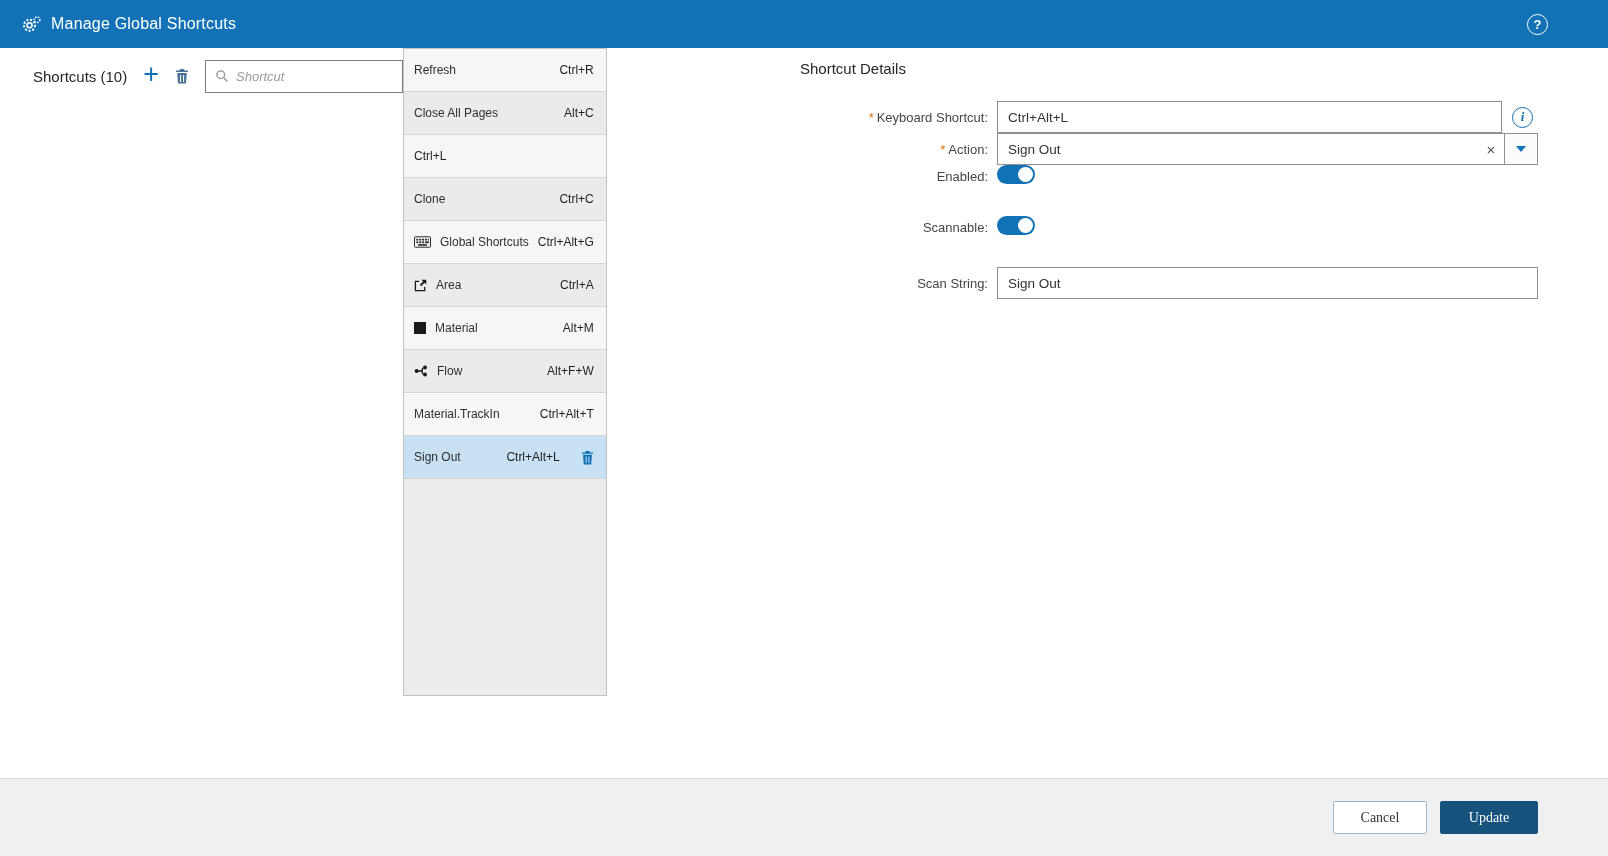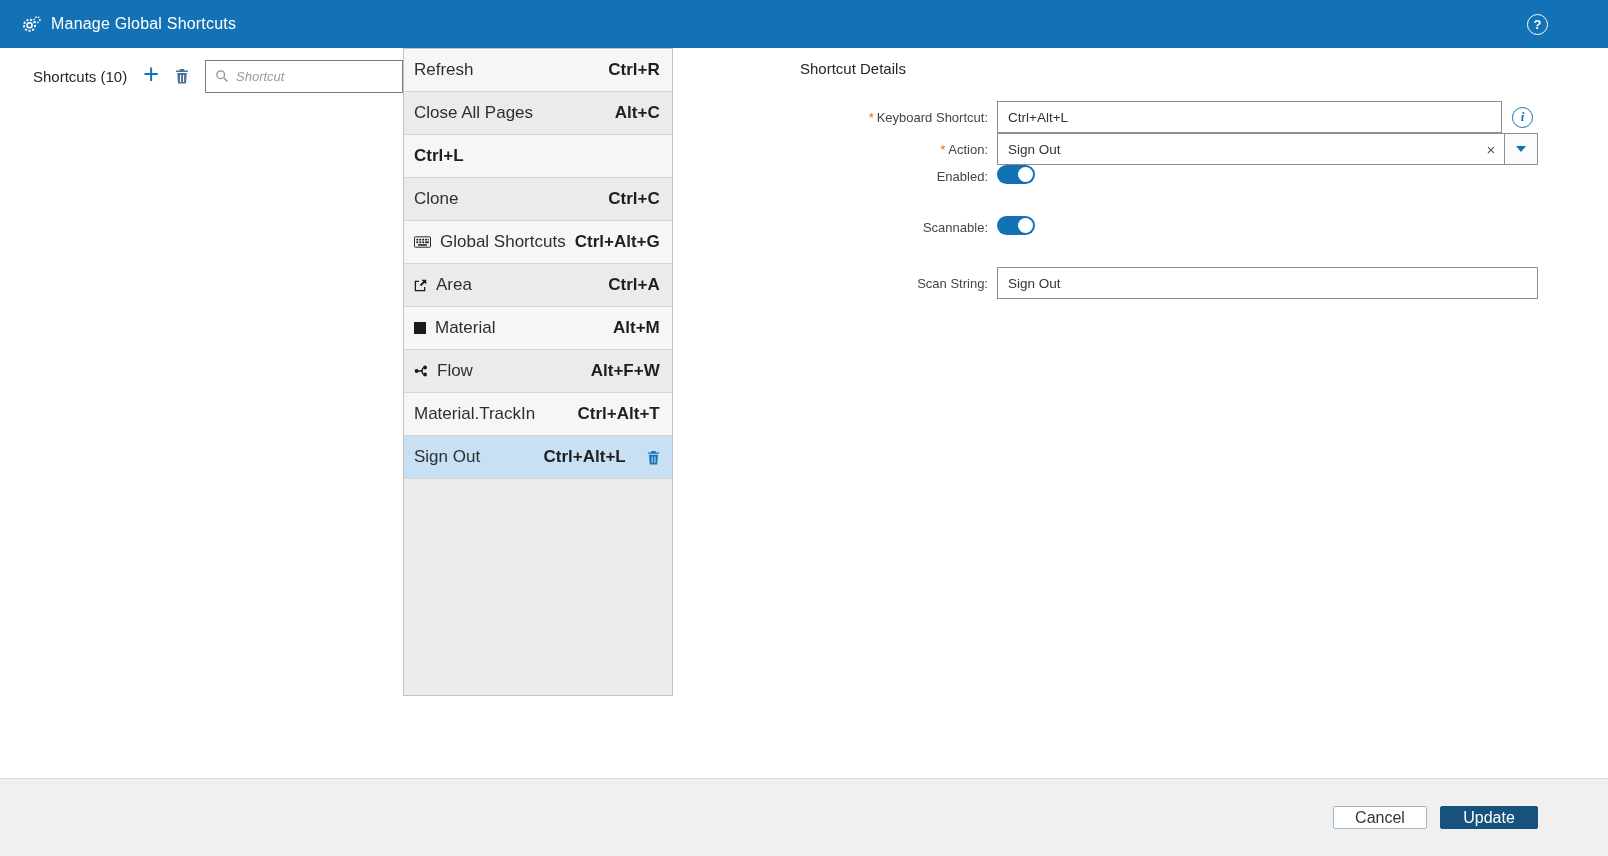--- a/index.html
+++ b/index.html
@@ -19,26 +19,26 @@
   .left-title{font-size:15px;color:#262626;flex:1}
   .icon-btn{color:#1272b5;cursor:pointer;display:flex;align-items:center;background:none;border:none}
   .plus{font-size:27px;font-weight:400;line-height:20px;margin-top:-4px;font-family:"Liberation Sans",sans-serif}
   .trash-toolbar{color:#4a7296}
   .searchbox{width:198px;height:33px;border:1px solid #7d7d7d;background:#fff;display:flex;align-items:center;padding:14px 9px;gap:7px}
   .searchbox input{border:none;outline:none;flex:1;font-size:13px;font-style:italic;color:#333;font-family:inherit;background:transparent;min-width:0}
   .searchbox input::placeholder{color:#9a9a9a;font-style:italic}
 
   
   .list{flex:none;height:648px;border:1px solid #c2c2c2;background:#ececec;overflow:hidden}
-  .row{height:43px;display:flex;align-items:center;padding:0 12px 0 10px;border-bottom:1px solid #d6d6d6;font-size:17px;color:#333;cursor:pointer;gap:9px}
+  .row{height:43px;display:flex;align-items:center;padding:0 12px 0 10px;border-bottom:1px solid #d6d6d6;font-size:12px;color:#333;cursor:pointer;gap:9px}
   .row:nth-child(odd){background:#f6f6f6}
   .row:nth-child(even){background:#ebebeb}
   .row.selected{background:#c7e0f4}
   .row .lbl{flex:1;color:#2f2f2f}
-  .row .key{font-weight:bold;color:#1f1f1f}
+  .row .key{font-weight:normal;color:#1f1f1f}
   .row .row-trash{color:#1272b5;margin-left:12px;display:flex;background:none;border:none;cursor:pointer}
   .row-icon{display:flex;align-items:center;color:#1a1a1a}
   .material-swatch{width:12px;height:12px;background:#1a1a1a;display:inline-block}
 
   
   .right{flex:1;padding-top:12px;margin-left:32px}
   .right-title{font-size:15px;color:#262626;margin-bottom:24px}
   .frm-row{display:grid;grid-template-columns:188px 1fr;column-gap:9px;align-items:center;}
   .frm-row.toggle-row{margin-bottom:28px}
   .frm-label{text-align:right;font-size:13px;color:#454545}
@@ -51,21 +51,21 @@
   .combo input{flex:1;border:none;outline:none;font-size:13.5px;color:#333;padding:0 10px;font-family:inherit;min-width:0}
   .combo .clear{width:26px;display:flex;align-items:center;justify-content:center;color:#555;font-size:15px;cursor:pointer;background:none;border:none}
   .combo .dd{width:33px;border:none;border-left:1px solid #8f8f8f;display:flex;align-items:center;justify-content:center;background:#fbfbfb;cursor:pointer}
   .caret{width:0;height:0;border-left:5px solid transparent;border-right:5px solid transparent;border-top:6px solid #1272b5}
   .toggle{width:38px;height:19px;border-radius:10px;background:#1272b5;position:relative;cursor:pointer;border:none}
   .toggle .knob{position:absolute;top:2px;right:2px;width:15px;height:15px;border-radius:50%;background:#fff}
   .scan-input{width:541px}
 
   
   .footer{height:78px;background:#f0f0f0;border-top:1px solid #dadada;display:flex;align-items:center;justify-content:flex-end;gap:13px;padding:0 70px}
-  .btn{height:23px;font-size:16px;font-family:Liberation Sans, sans-serif;cursor:pointer;border-radius:2px}
+  .btn{height:33px;font-size:14px;font-family:Liberation Serif, serif;cursor:pointer;border-radius:2px}
   .btn-cancel{width:94px;background:#fff;border:1px solid #9fb8cc;color:#333}
   .btn-update{width:98px;background:#16527c;border:1px solid #16527c;color:#fff}
 </style>
 </head>
 <body>
 
 <header class="titlebar">
   <span class="gear">
     <svg width="19" height="19" viewBox="0 0 24 24">
       <circle cx="9.5" cy="13" r="7" fill="none" stroke="#fff" stroke-width="2.4" stroke-dasharray="2.6 2.1"></circle>

